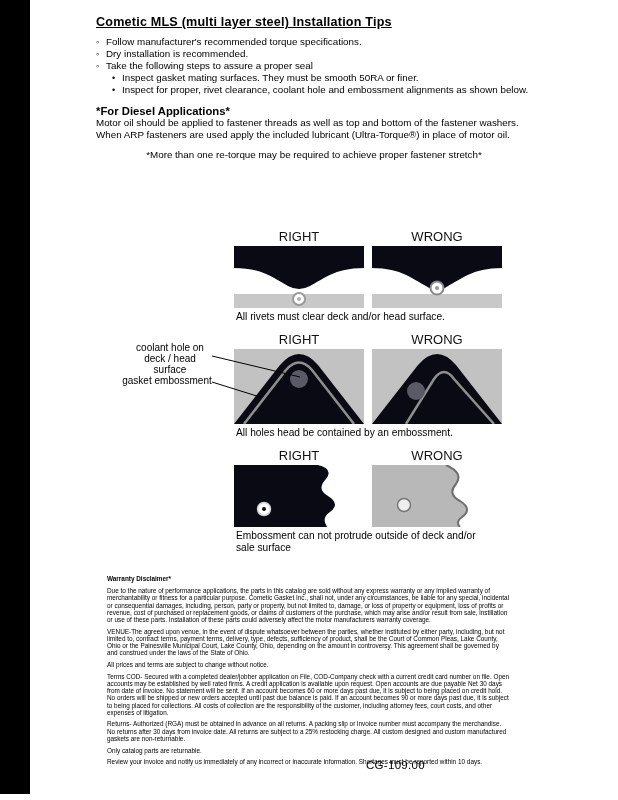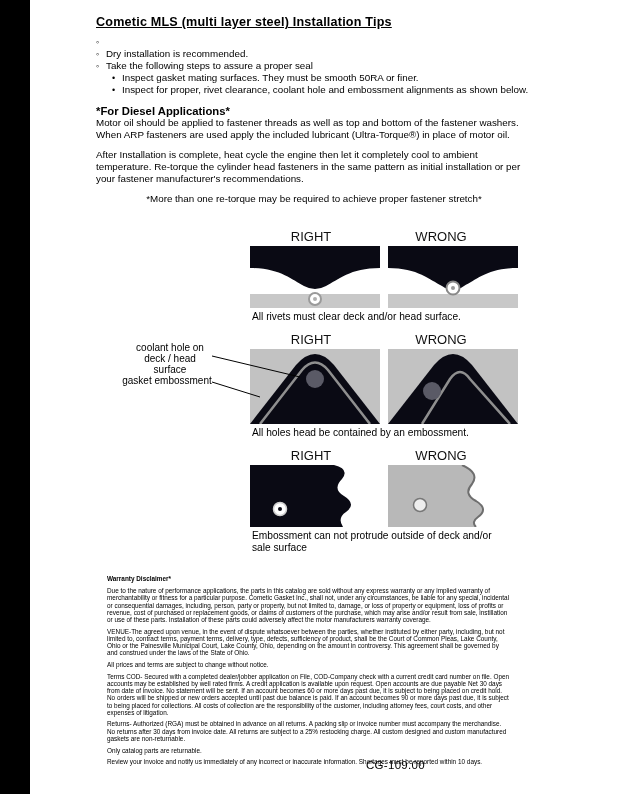--- a/index.html
+++ b/index.html
@@ -10,21 +10,21 @@
   .main{position:absolute;left:96px;top:16px;width:436px;font-size:9.8px;line-height:12px;}
   .title{font-size:12.6px;font-weight:bold;text-decoration:underline;margin:0 0 8px 0;letter-spacing:.2px;}
   .bullet{display:flex;align-items:flex-start;}
   .bullet .marker{flex:none;width:10px;font-size:9px;line-height:12px;}
   .bullet.sub{margin-left:16px;}
   .diesel-heading{font-weight:bold;font-size:11.3px;margin:9px 0 0 0;}
   .para{margin:0 0 8px 0;}
   .note{margin-top:7px;text-align:center;}
 
   .diagrams{position:absolute;left:234px;top:229px;width:268px;}
-  .drow{margin-bottom:9px;margin-left:16px;}
+  .drow{margin-bottom:9px;}
   .dlabels{display:flex;gap:8px;margin-bottom:2px;}
   .dlabel{width:130px;text-align:center;font-size:13px;color:#111;}
   .dpanels{display:flex;gap:8px;}
   .panel{width:130px;}
   .h62{height:62px;} .h75{height:75px;}
   .panel svg{display:block;width:130px;}
   .dcaption{margin:3px 0 0 2px;font-size:10.2px;line-height:12px;}
   .dcaption.wrapped{width:240px;}
 
   .anno{position:absolute;font-size:10px;line-height:11px;color:#000;}
@@ -42,41 +42,41 @@
 <body>
 
 <div class="page">
   <div class="spine"></div>
 
   <div class="main">
     <div class="title">Cometic MLS (multi layer steel) Installation Tips</div>
 
     <div class="bullet">
       <span class="marker">◦</span>
+      <span>Follow manufacturer's recommended torque specifications.</span>
     </div>
     <div class="bullet">
       <span class="marker">◦</span>
       <span>Dry installation is recommended.</span>
     </div>
     <div class="bullet">
       <span class="marker">◦</span>
       <span>Take the following steps to assure a proper seal</span>
     </div>
     <div class="bullet sub">
       <span class="marker">•</span>
       <span>Inspect gasket mating surfaces.  They must be smooth 50RA or finer.</span>
     </div>
     <div class="bullet sub">
       <span class="marker">•</span>
       <span>Inspect for proper, rivet clearance, coolant hole and embossment alignments as shown below.</span>
     </div>
 
     <div class="diesel-heading">*For Diesel Applications*</div>
     <div class="para">Motor oil should be applied to fastener threads as well as top and bottom of the fastener washers. When ARP fasteners are used apply the included lubricant (Ultra-Torque®) in place of motor oil.</div>
-    <div class="para">After Installation is complete, heat cycle the engine then let it completely cool to ambient temperature. Re-torque the cylinder head fasteners in the same pattern as initial installation or per your fastener manufacturer's recommendations.</div>
     <div class="note">*More than one re-torque may be required to achieve proper fastener stretch*</div>
   </div>
 
   <div class="diagrams">
 
     <div class="drow">
       <div class="dlabels">
         <div class="dlabel">RIGHT</div>
         <div class="dlabel">WRONG</div>
       </div>

